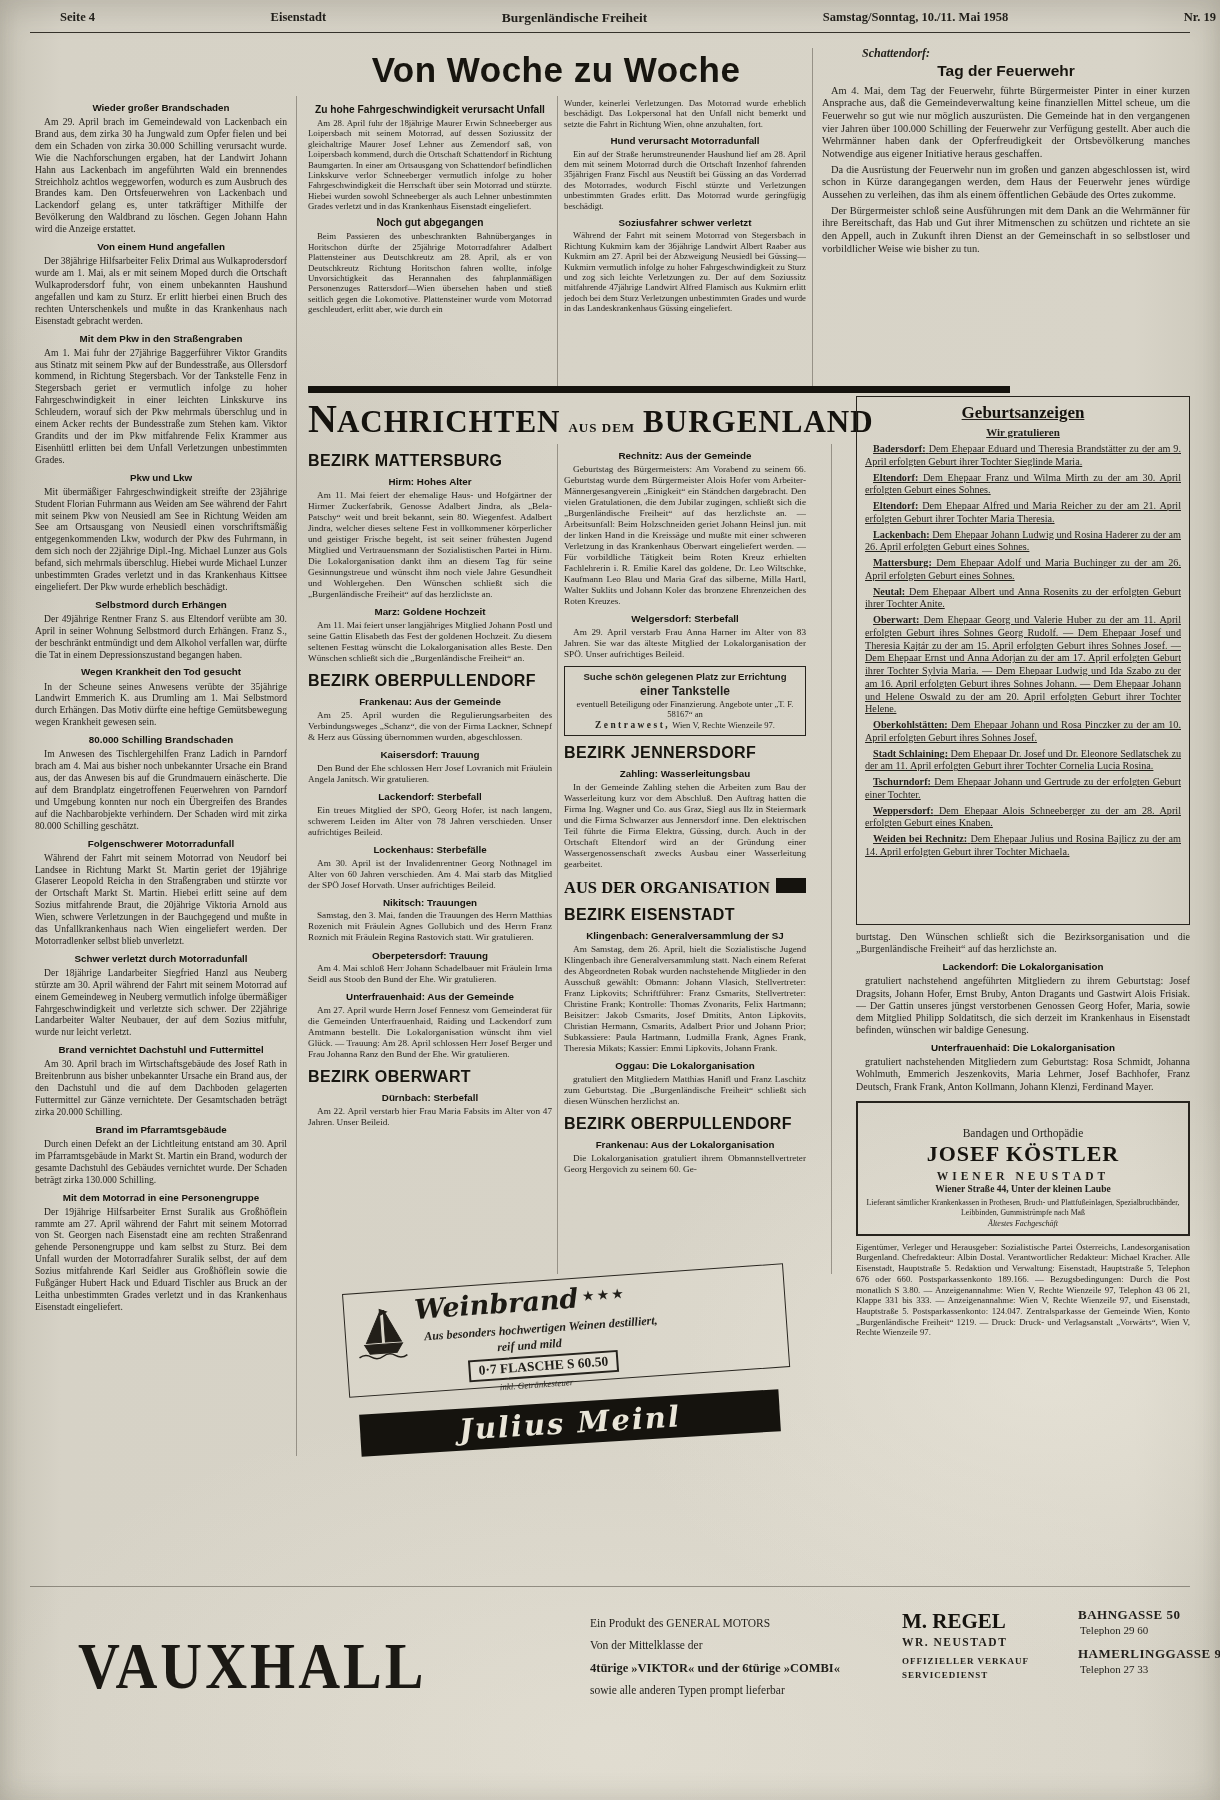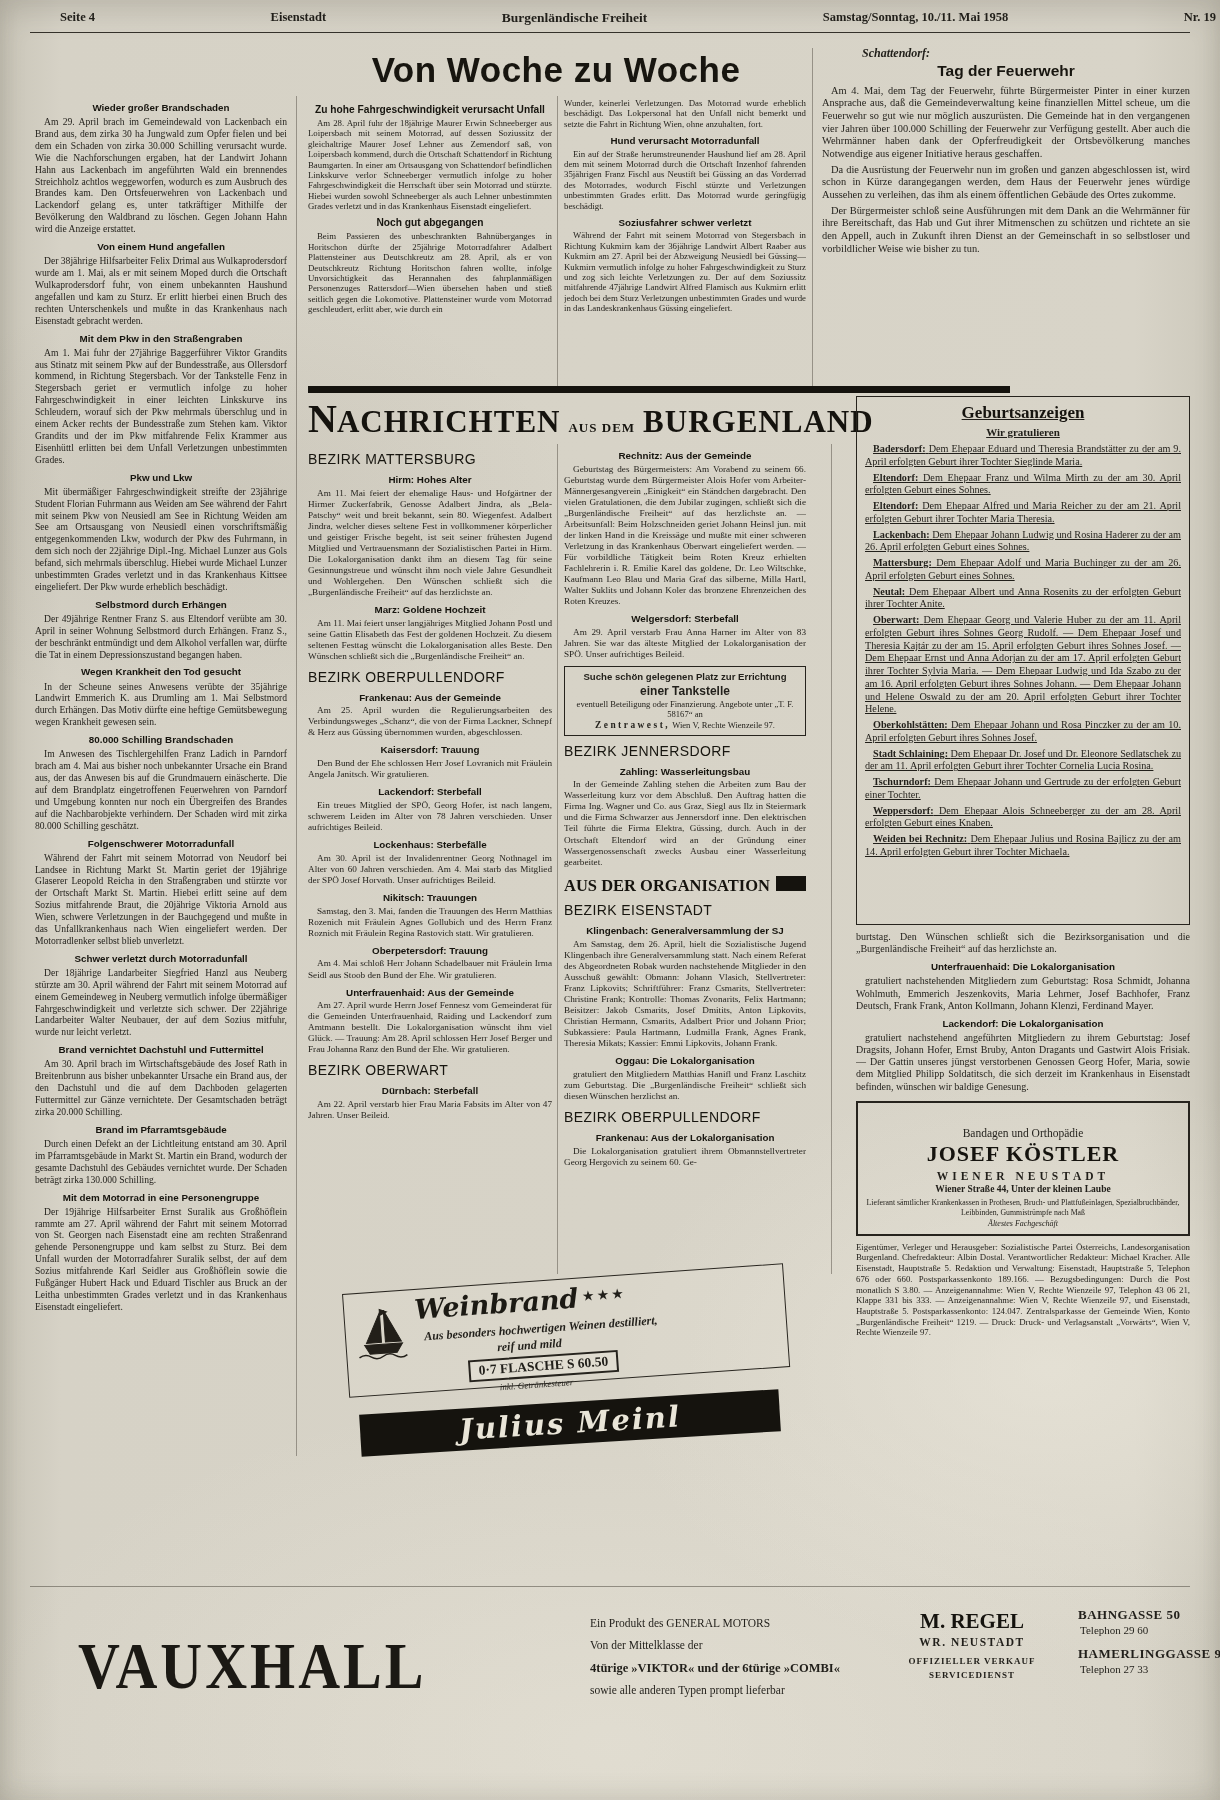--- a/index.html
+++ b/index.html
@@ -39,21 +39,21 @@
   .nach-banner{position:absolute;left:308px;top:386px;width:702px;height:52px;}
   .nach-banner .bar{height:7px;background:#15130e;margin-bottom:2px;}
   .nach-text{white-space:nowrap;color:#15130e;font-weight:bold;font-family:"Liberation Serif",serif;}
   .nach-text .big1{font-size:40px;}
   .nach-text .big{font-size:31px;letter-spacing:1px;}
   .nach-text .mid{font-size:13px;letter-spacing:1px;margin:0 8px;}
   
   .cA{left:308px;top:444px;width:244px;height:838px;font-size:9.2px;line-height:1.2;}
   .cB{left:564px;top:444px;width:242px;height:838px;font-size:9.2px;line-height:1.2;}
   .cC{left:856px;top:396px;width:334px;height:1078px;font-size:10px;line-height:1.22;}
-  .bezirk{font-family:"Liberation Sans",sans-serif;font-weight:normal;font-size:14px;
+  .bezirk{font-family:"Liberation Sans",sans-serif;font-weight:bold;font-size:16px;
     letter-spacing:0.4px;margin:7px 0 2px 0;color:#17150f;}
   
   .tank-ad{border:1.5px solid #26231d;padding:4px 5px;margin:6px 0;text-align:center;}
   .tank-ad .l1{font-family:"Liberation Sans",sans-serif;font-weight:bold;font-size:9.6px;}
   .tank-ad .l2{font-family:"Liberation Sans",sans-serif;font-weight:bold;font-size:12px;margin:1px 0;}
   .tank-ad .l3{font-size:8.6px;}
   .tank-ad .firm{font-weight:bold;letter-spacing:2.5px;font-size:9.4px;}
   
   .org-banner{display:flex;margin:8px 0 4px 0;}
   .org-banner .txt{font-family:"Liberation Serif",serif;font-weight:bold;font-size:16.5px;
@@ -90,21 +90,21 @@
   .meinl .tax{position:absolute;left:150px;top:98px;font-style:italic;font-size:9px;}
   .meinl .band{position:absolute;left:28px;top:122px;width:420px;height:42px;background:#15130e;
     transform:rotate(-3.5deg);display:flex;align-items:center;justify-content:center;}
   .meinl .band span{color:#e9e5d8;font-family:"DejaVu Serif",serif;font-style:italic;font-weight:bold;font-size:29px;letter-spacing:2px;}
   
   .vx{position:absolute;left:30px;top:1586px;width:1160px;height:200px;border-top:1px solid rgba(70,65,55,0.5);}
   .vx .brand{position:absolute;left:48px;top:42px;font-family:"Liberation Serif",serif;font-weight:bold;
     font-size:58px;letter-spacing:3px;color:#1b1914;transform:scaleY(1.12);transform-origin:left top;}
   .vx .mid{position:absolute;left:560px;top:26px;width:300px;font-size:11.5px;line-height:1.9;}
   .vx .mid .b{font-weight:bold;font-size:12.5px;}
-  .vx .dealer{position:absolute;left:872px;top:22px;width:140px;text-align:center;}
+  .vx .dealer{position:absolute;left:872px;top:22px;width:140px;}
   .vx .dealer .d1{font-family:"Liberation Serif",serif;font-weight:bold;font-size:21px;color:#15130e;}
   .vx .dealer .d2{font-weight:bold;font-size:11.5px;letter-spacing:1.5px;margin:2px 0 6px 0;}
   .vx .dealer .d3{font-weight:bold;font-size:9px;letter-spacing:1px;line-height:1.6;}
   .vx .contact{position:absolute;left:1048px;top:20px;width:160px;}
   .vx .contact .a{font-weight:bold;font-size:13px;letter-spacing:0.5px;}
   .vx .contact .t{font-size:11px;margin:1px 0 10px 2px;}
 </style>
 </head>
 <body>
 
@@ -308,26 +308,26 @@
       <p><span class="pl">Neutal:</span> <span>Dem Ehepaar Albert und Anna Rosenits zu der erfolgten Geburt ihrer Tochter Anite.</span></p>
       <p><span class="pl">Oberwart:</span> <span>Dem Ehepaar Georg und Valerie Huber zu der am 11. April erfolgten Geburt ihres Sohnes Georg Rudolf. — Dem Ehepaar Josef und Theresia Kajtár zu der am 15. April erfolgten Geburt ihres Sohnes Josef. — Dem Ehepaar Ernst und Anna Adorjan zu der am 17. April erfolgten Geburt ihrer Tochter Sylvia Maria. — Dem Ehepaar Ludwig und Ida Szabo zu der am 16. April erfolgten Geburt ihres Sohnes Johann. — Dem Ehepaar Johann und Helene Oswald zu der am 20. April erfolgten Geburt ihrer Tochter Helene.</span></p>
       <p><span class="pl">Oberkohlstätten:</span> <span>Dem Ehepaar Johann und Rosa Pinczker zu der am 10. April erfolgten Geburt ihres Sohnes Josef.</span></p>
       <p><span class="pl">Stadt Schlaining:</span> <span>Dem Ehepaar Dr. Josef und Dr. Eleonore Sedlatschek zu der am 11. April erfolgten Geburt ihrer Tochter Cornelia Lucia Rosina.</span></p>
       <p><span class="pl">Tschurndorf:</span> <span>Dem Ehepaar Johann und Gertrude zu der erfolgten Geburt einer Tochter.</span></p>
       <p><span class="pl">Weppersdorf:</span> <span>Dem Ehepaar Alois Schneeberger zu der am 28. April erfolgten Geburt eines Knaben.</span></p>
       <p><span class="pl">Weiden bei Rechnitz:</span> <span>Dem Ehepaar Julius und Rosina Bajlicz zu der am 14. April erfolgten Geburt ihrer Tochter Michaela.</span></p>
     </div>
     <p class="cont" style="text-indent:0;">burtstag. Den Wünschen schließt sich die Bezirksorganisation und die „Burgenländische Freiheit“ auf das herzlichste an.</p>
     <article class="art">
+        <h3>Lackendorf: Die Lokalorganisation</h3>
+        <p>gratuliert nachstehend angeführten Mitgliedern zu ihrem Geburtstag: Josef Dragsits, Johann Hofer, Ernst Bruby, Anton Dragants und Gastwirt Alois Frisiak. — Der Gattin unseres jüngst verstorbenen Genossen Georg Hofer, Maria, sowie dem Mitglied Philipp Soldatitsch, die sich derzeit im Krankenhaus in Eisenstadt befinden, wünschen wir baldige Genesung.</p>
+      </article>
+    <article class="art">
         <h3>Unterfrauenhaid: Die Lokalorganisation</h3>
         <p>gratuliert nachstehenden Mitgliedern zum Geburtstag: Rosa Schmidt, Johanna Wohlmuth, Emmerich Jeszenkovits, Maria Lehrner, Josef Bachhofer, Franz Deutsch, Frank Frank, Anton Kollmann, Johann Klenzi, Ferdinand Mayer.</p>
-      </article>
-    <article class="art">
-        <h3>Lackendorf: Die Lokalorganisation</h3>
-        <p>gratuliert nachstehend angeführten Mitgliedern zu ihrem Geburtstag: Josef Dragsits, Johann Hofer, Ernst Bruby, Anton Dragants und Gastwirt Alois Frisiak. — Der Gattin unseres jüngst verstorbenen Genossen Georg Hofer, Maria, sowie dem Mitglied Philipp Soldatitsch, die sich derzeit im Krankenhaus in Eisenstadt befinden, wünschen wir baldige Genesung.</p>
       </article>
     <div class="koestler">
       <div class="k1">Bandagen und Orthopädie</div>
       <div class="k2">JOSEF KÖSTLER</div>
       <div class="k3">WIENER NEUSTADT</div>
       <div class="k4">Wiener Straße 44, Unter der kleinen Laube</div>
       <div class="k5">Lieferant sämtlicher Krankenkassen in Prothesen, Bruch- und Plattfußeinlagen, Spezialbruchbänder, Leibbinden, Gummistrümpfe nach Maß</div>
       <div class="k6">Ältestes Fachgeschäft</div>
     </div>
     <p class="imprint" style="text-indent:0;">Eigentümer, Verleger und Herausgeber: Sozialistische Partei Österreichs, Landesorganisation Burgenland. Chefredakteur: Albin Dostal. Verantwortlicher Redakteur: Michael Kracher. Alle Eisenstadt, Hauptstraße 5. Redaktion und Verwaltung: Eisenstadt, Hauptstraße 5, Telephon 676 oder 660. Postsparkassenkonto 189.166. — Bezugsbedingungen: Durch die Post monatlich S 3.80. — Anzeigenannahme: Wien V, Rechte Wienzeile 97, Telephon 43 06 21, Klappe 331 bis 333. — Anzeigenannahme: Wien V, Rechte Wienzeile 97, und Eisenstadt, Hauptstraße 5. Postsparkassenkonto: 124.047. Zentralsparkasse der Gemeinde Wien, Konto „Burgenländische Freiheit“ 1219. — Druck: Druck- und Verlagsanstalt „Vorwärts“, Wien V, Rechte Wienzeile 97.</p>

